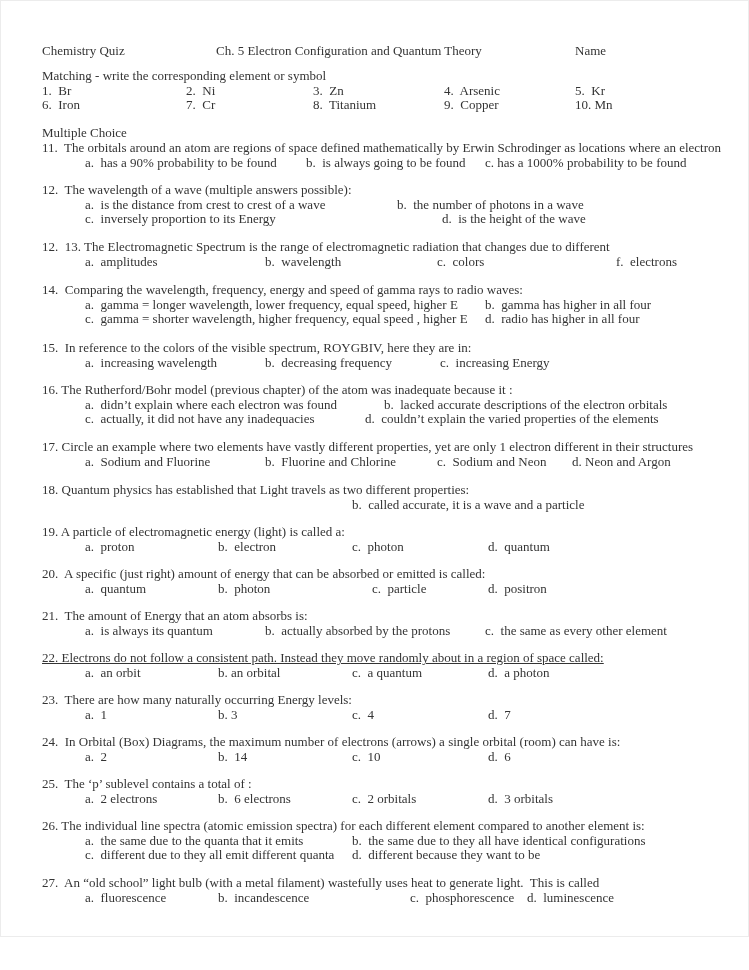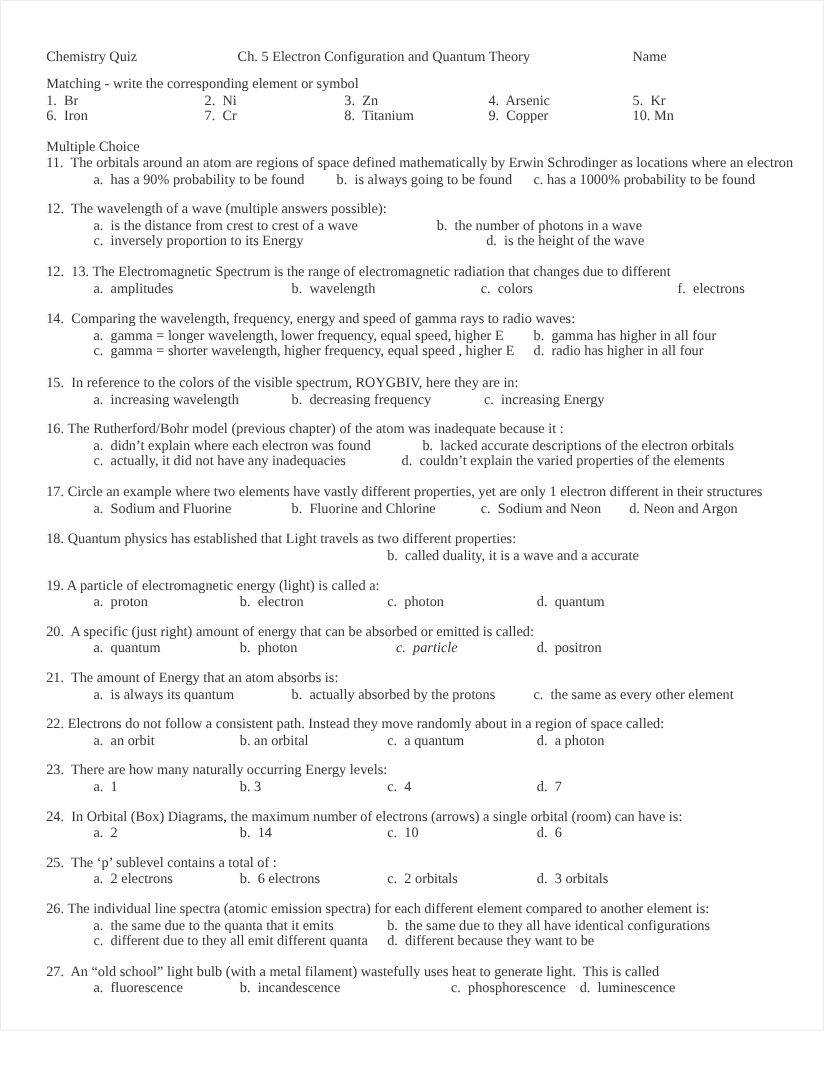--- a/index.html
+++ b/index.html
@@ -79,36 +79,36 @@
     <span class="seg" style="left: 85px; top: 398px;">a.  didn’t explain where each electron was found</span>
     <span class="seg" style="left: 352px; top: 398px; margin-left: 32px;">b.  lacked accurate descriptions of the electron orbitals</span>
     <span class="seg" style="left: 85px; top: 412px;">c.  actually, it did not have any inadequacies</span>
     <span class="seg" style="left: 352px; top: 412px; margin-left: 13px;">d.  couldn’t explain the varied properties of the elements</span>
     <span class="seg" style="left: 42px; top: 440px;">17. Circle an example where two elements have vastly different properties, yet are only 1 electron different in their structures</span>
     <span class="seg" style="left: 85px; top: 455px;">a.  Sodium and Fluorine</span>
     <span class="seg" style="left: 265px; top: 455px;">b.  Fluorine and Chlorine</span>
     <span class="seg" style="left: 437px; top: 455px;">c.  Sodium and Neon</span>
     <span class="seg" style="left: 572px; top: 455px;">d. Neon and Argon</span>
     <span class="seg" style="left: 42px; top: 483px;">18. Quantum physics has established that Light travels as two different properties:</span>
-    <span class="seg" style="left: 352px; top: 498px;">b.  called duality, it is a wave and a accurate</span>
+    <span class="seg" style="left: 352px; top: 498px;">b.  called accurate, it is a wave and a particle</span>
     <span class="seg" style="left: 42px; top: 525px;">19. A particle of electromagnetic energy (light) is called a:</span>
     <span class="seg" style="left: 85px; top: 540px;">a.  proton</span>
     <span class="seg" style="left: 218px; top: 540px; text-align: center;">b.  electron</span>
     <span class="seg" style="left: 352px; top: 540px;">c.  photon</span>
     <span class="seg" style="left: 488px; top: 540px;">d.  quantum</span>
     <span class="seg" style="left: 42px; top: 567px;">20.  A specific (just right) amount of energy that can be absorbed or emitted is called:</span>
     <span class="seg" style="left: 85px; top: 582px;">a.  quantum</span>
     <span class="seg" style="left: 218px; top: 582px;">b.  photon</span>
-    <span class="seg" style="left: 360px; top: 582px; font-style: italic;">c.  particle</span>
+    <span class="seg" style="left: 372px; top: 582px;">c.  particle</span>
     <span class="seg" style="left: 488px; top: 582px;">d.  positron</span>
     <span class="seg" style="left: 42px; top: 609px;">21.  The amount of Energy that an atom absorbs is:</span>
     <span class="seg" style="left: 85px; top: 624px;">a.  is always its quantum</span>
     <span class="seg" style="left: 265px; top: 624px;">b.  actually absorbed by the protons</span>
     <span class="seg" style="left: 485px; top: 624px;">c.  the same as every other element</span>
-    <span class="seg" style="left: 42px; top: 651px;">22. Electrons do not follow a consistent path. Instead they move randomly about in a region of space called:</span>
+    <span class="seg" style="left: 42px; top: 651px; text-decoration: underline;">22. Electrons do not follow a consistent path. Instead they move randomly about in a region of space called:</span>
     <span class="seg" style="left: 85px; top: 666px;">a.  an orbit</span>
     <span class="seg" style="left: 218px; top: 666px;">b. an orbital</span>
     <span class="seg" style="left: 352px; top: 666px;">c.  a quantum</span>
     <span class="seg" style="left: 488px; top: 666px;">d.  a photon</span>
     <span class="seg" style="left: 42px; top: 693px;">23.  There are how many naturally occurring Energy levels:</span>
     <span class="seg" style="left: 85px; top: 708px;">a.  1</span>
     <span class="seg" style="left: 218px; top: 708px;">b. 3</span>
     <span class="seg" style="left: 352px; top: 708px;">c.  4</span>
     <span class="seg" style="left: 488px; top: 708px;">d.  7</span>
     <span class="seg" style="left: 42px; top: 735px;">24.  In Orbital (Box) Diagrams, the maximum number of electrons (arrows) a single orbital (room) can have is:</span>

